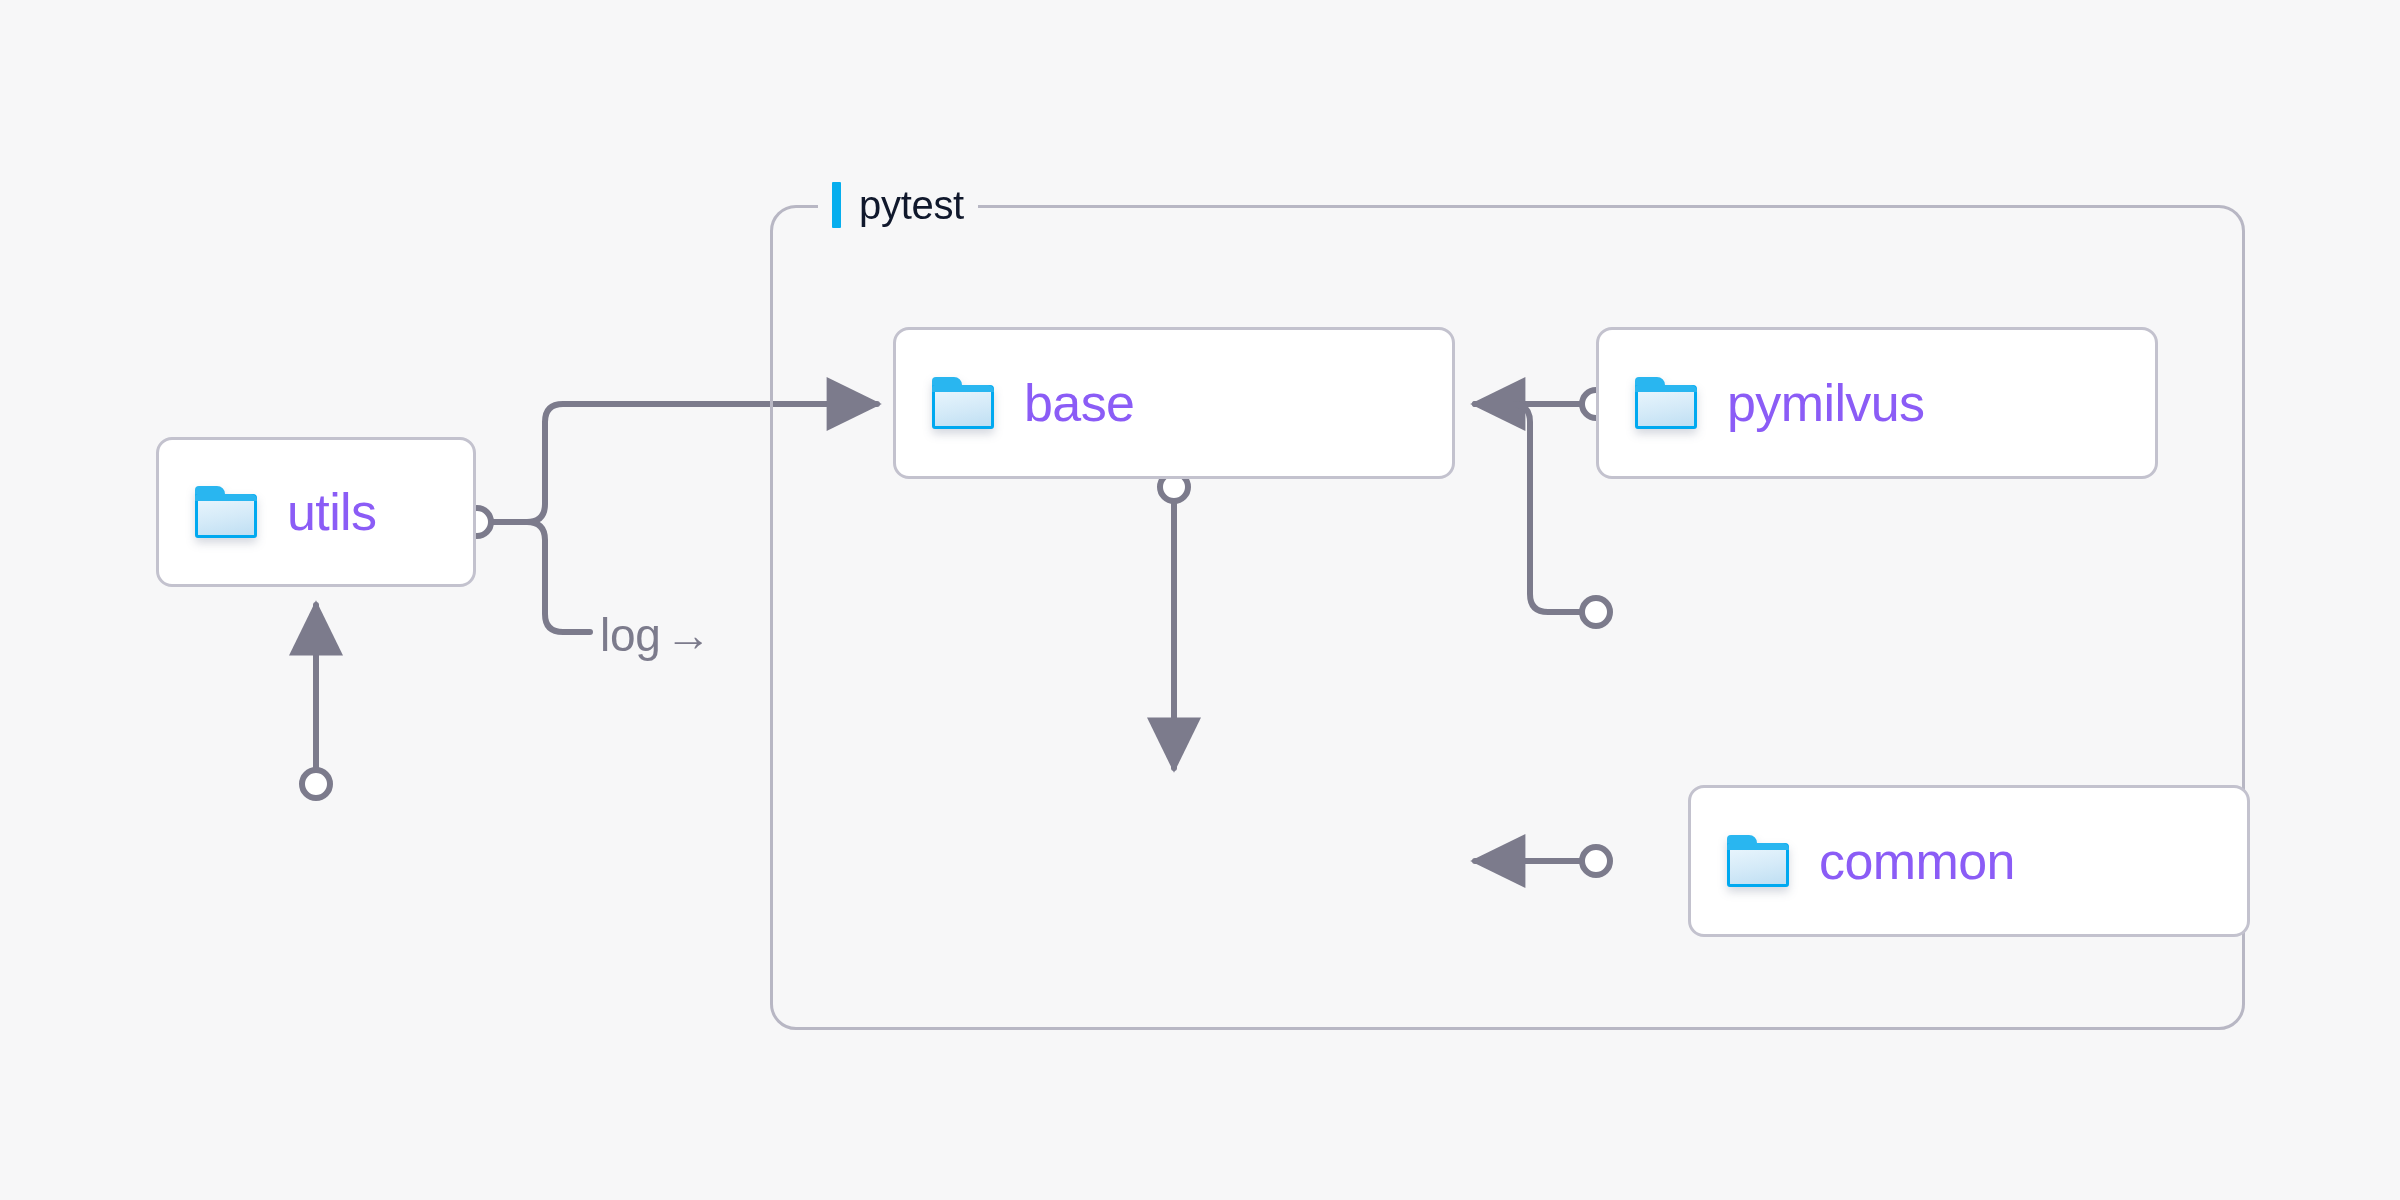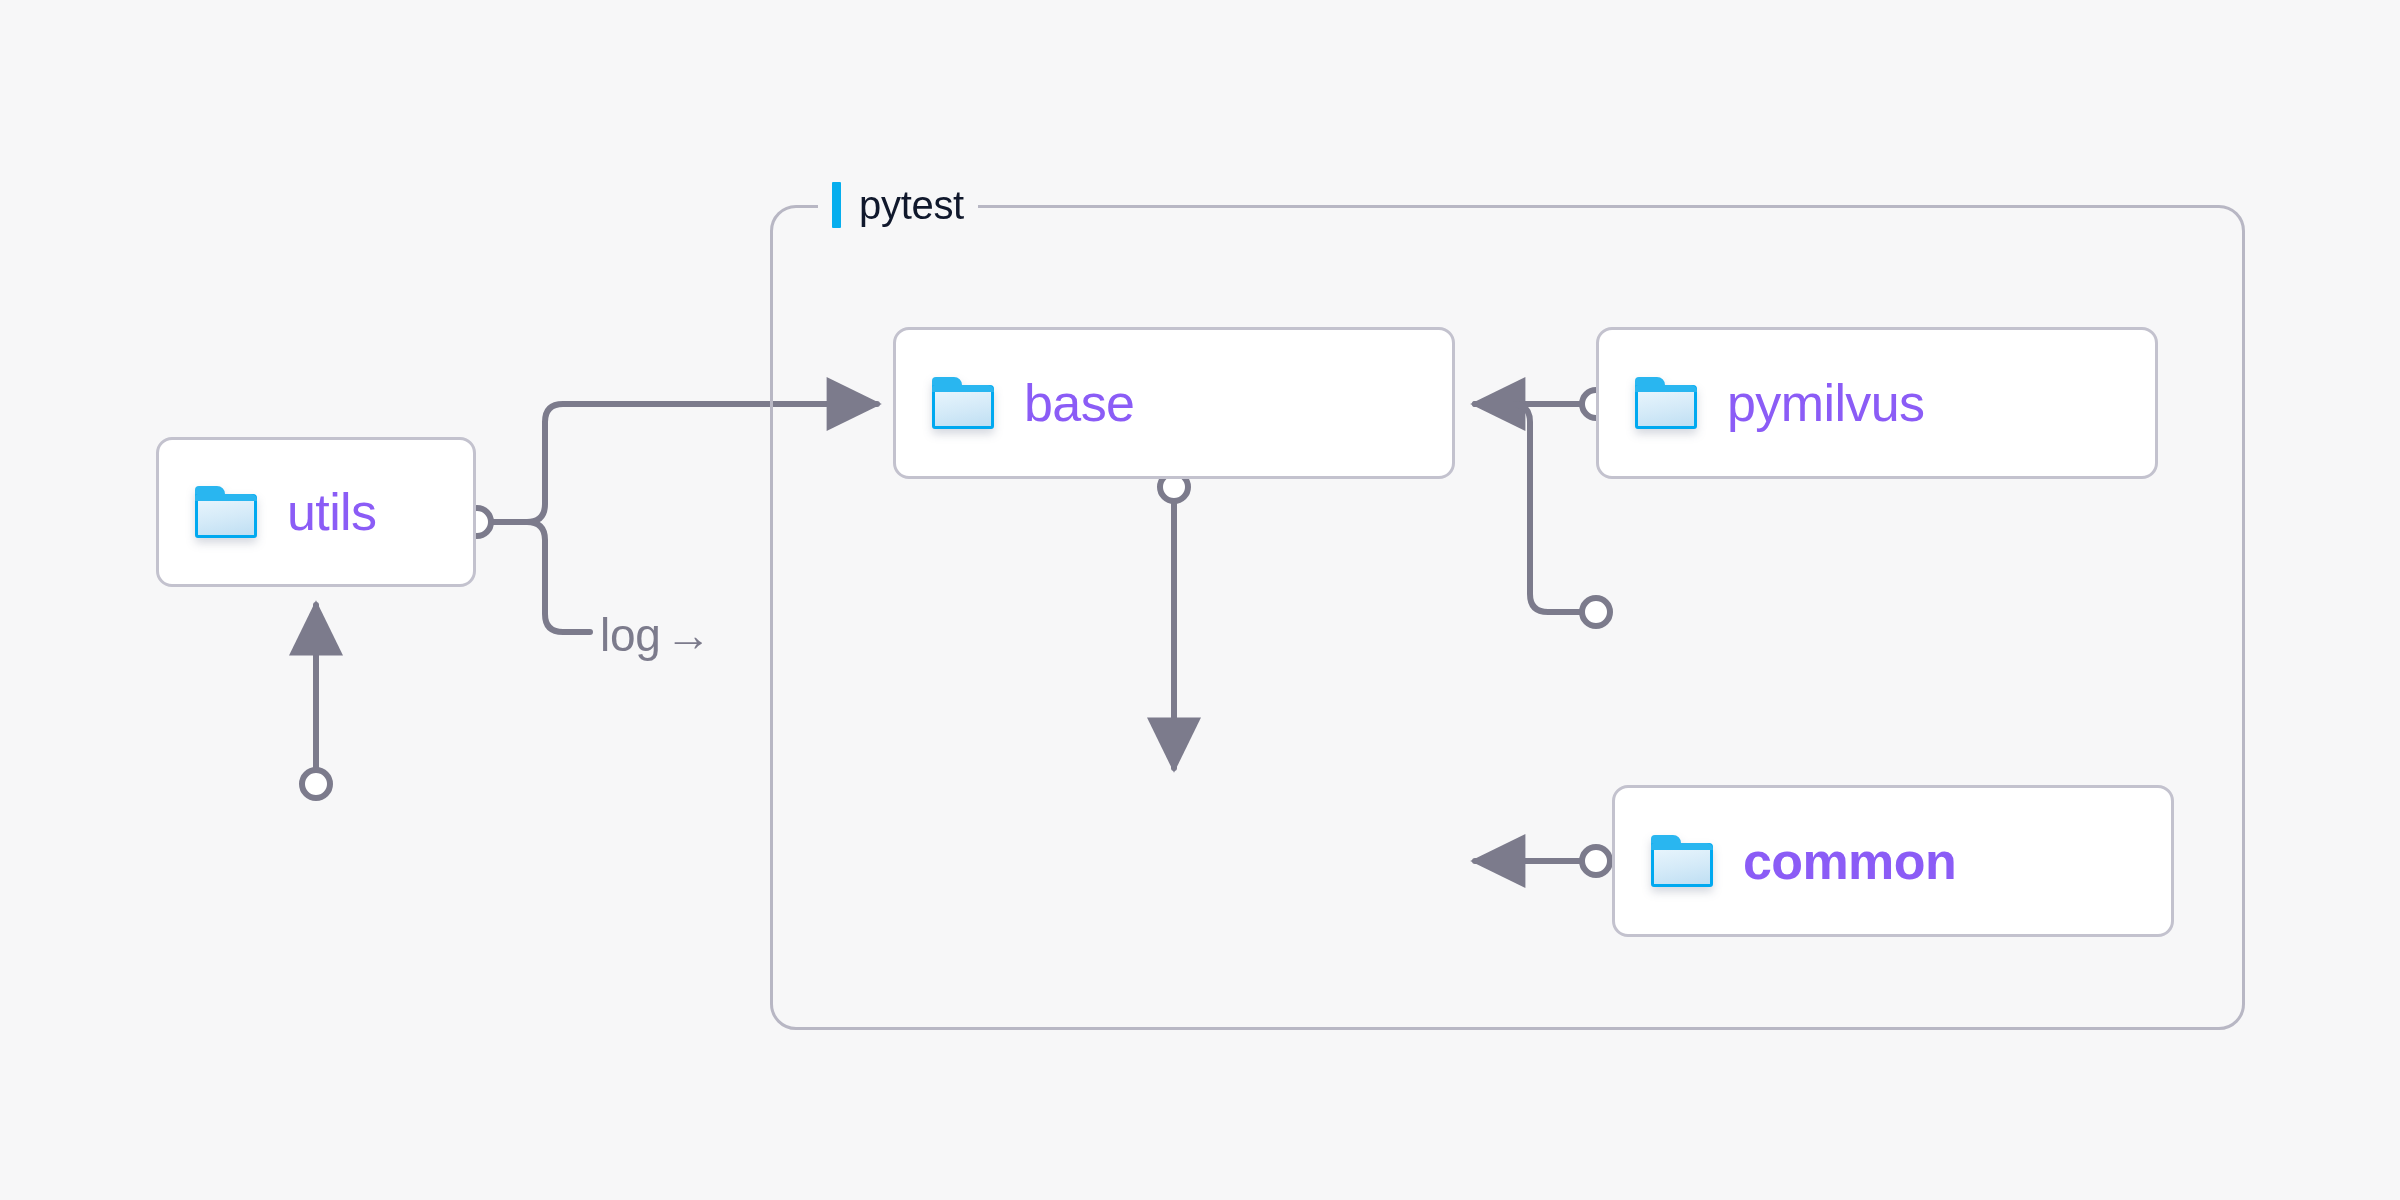--- a/index.html
+++ b/index.html
@@ -200,21 +200,21 @@
   <div class="node" style="left:1596px; top:327px; width:562px; height:152px;">
     <span class="folder">
       <span class="tab"></span>
         <span class="body"></span>
         <span class="lip"></span>
     </span>
     <span class="label">pymilvus</span>
   </div>
 
 
-  <div class="node" style="left:1612px; top:785px; width:562px; height:152px;font-weight:bold;">
+  <div class="node" style="left:1688px; top:785px; width:562px; height:152px;">
     <span class="folder">
       <span class="tab"></span>
         <span class="body"></span>
         <span class="lip"></span>
     </span>
     <span class="label">common</span>
   </div>
 
   <div class="edge-label" style="left:600px; top:608px;">
     <span>log</span>

